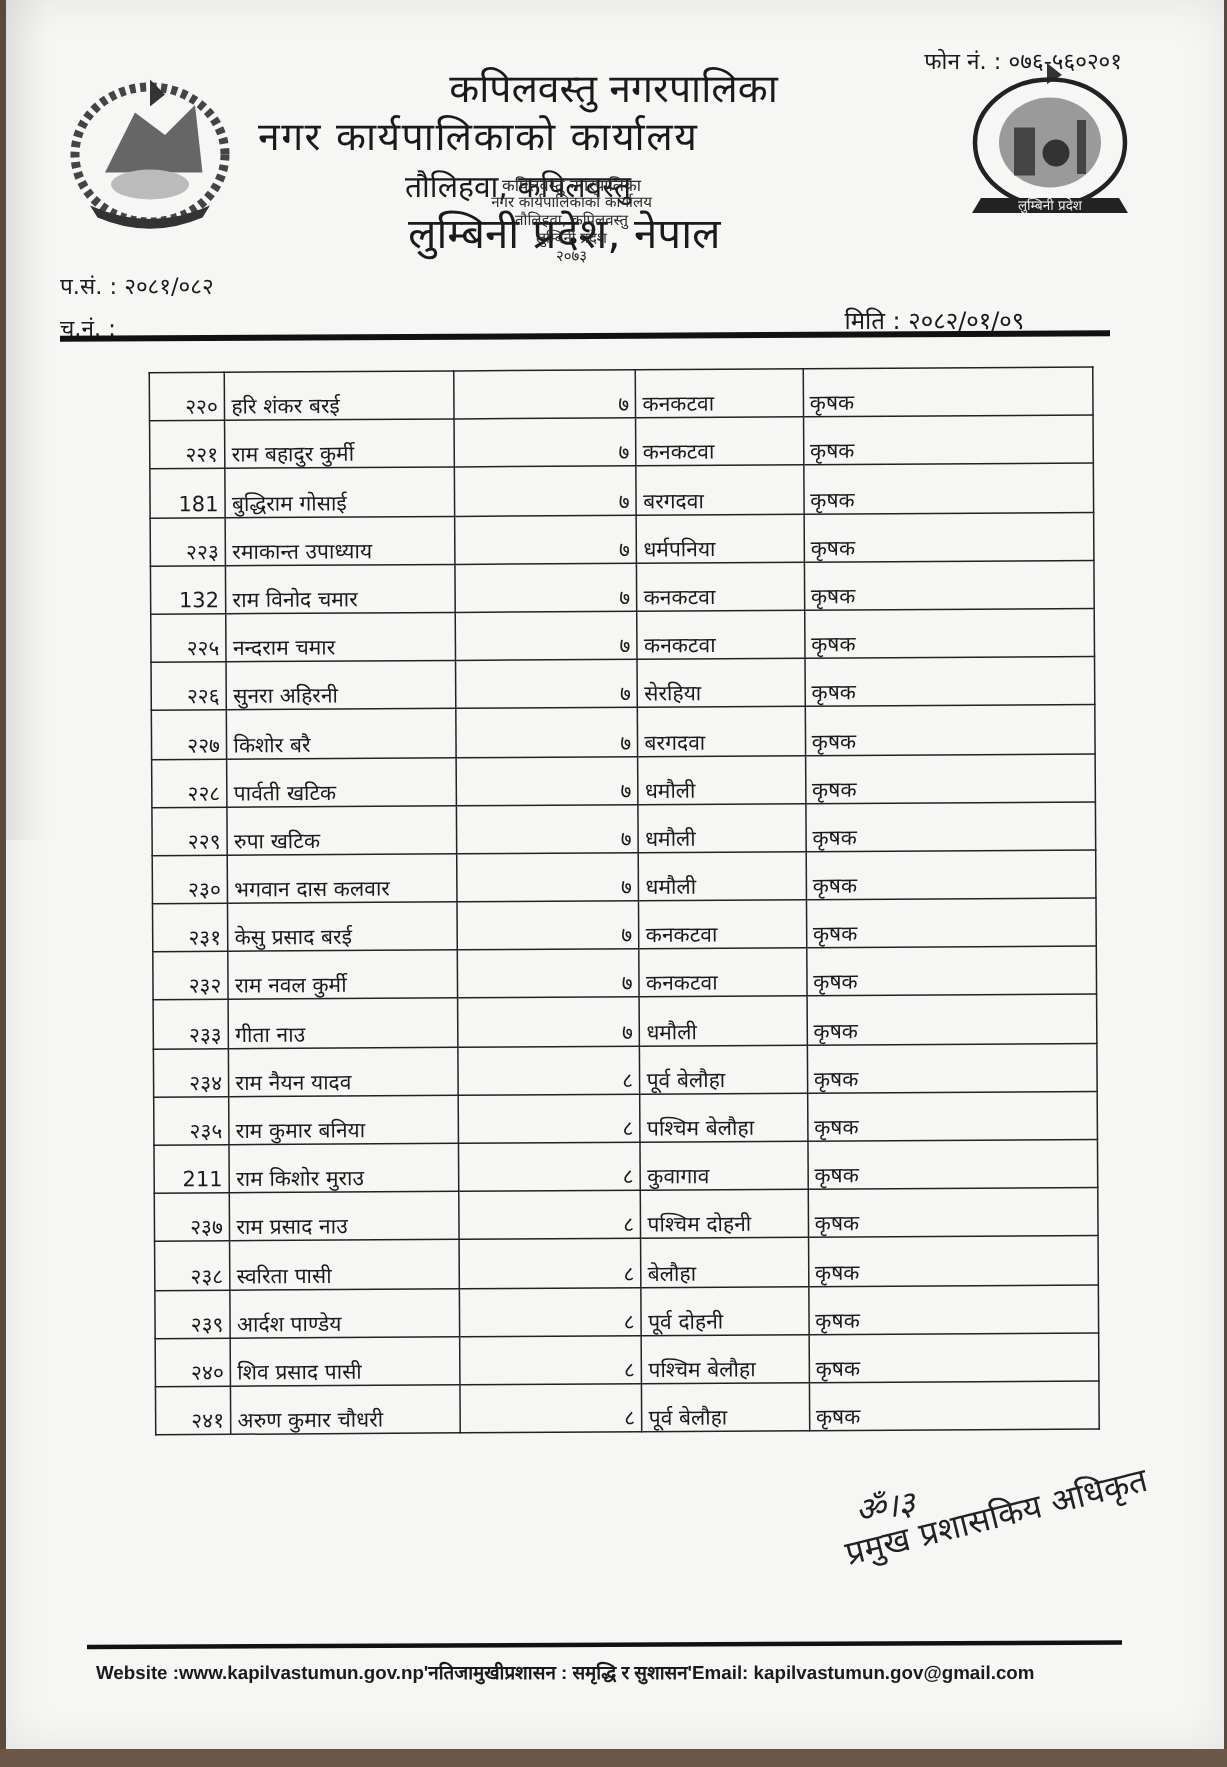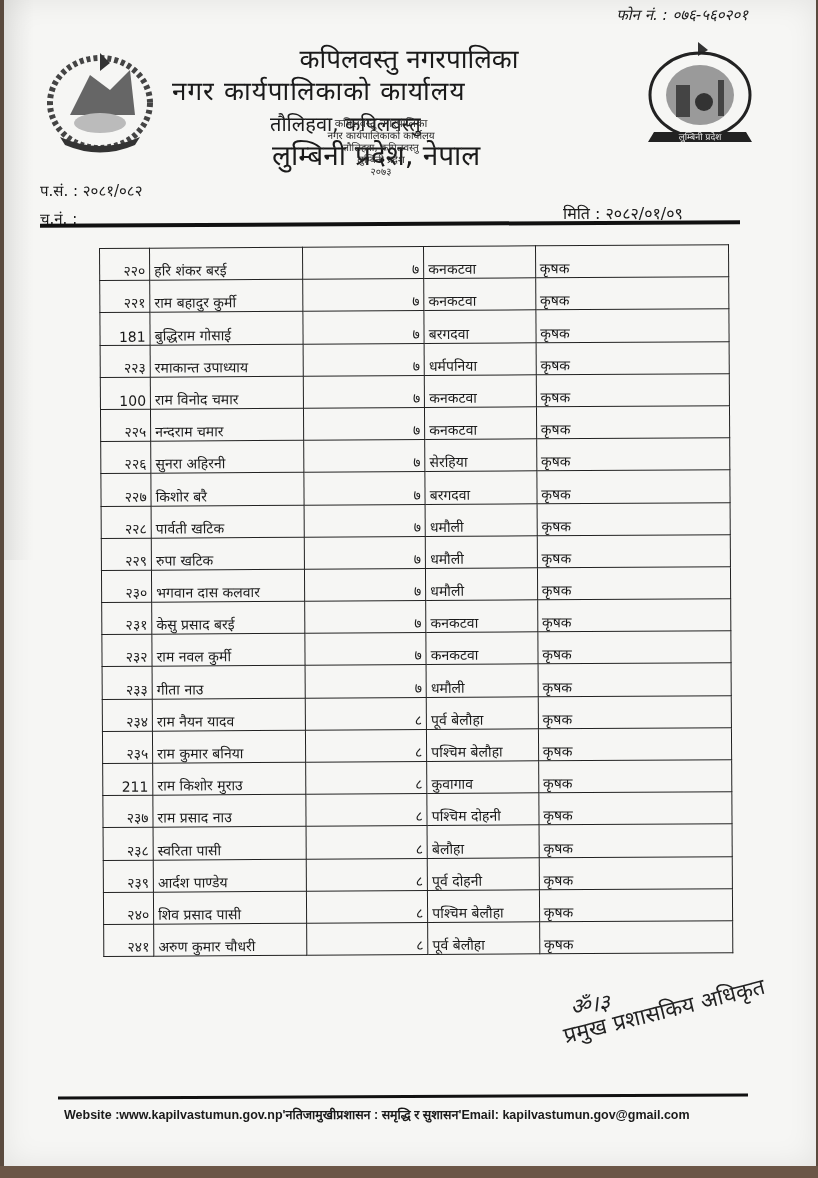--- a/index.html
+++ b/index.html
@@ -1,19 +1,19 @@
 <!DOCTYPE html>
 <html><head>
 <meta charset="utf-8">
 <style>
   html,body{margin:0;padding:0;}
   body{width:818px;height:1178px;background:#5a4a3e;position:relative;overflow:hidden;font-family:"DejaVu Sans",sans-serif;color:#1a1a1a;}
   .paper{position:absolute;left:4px;top:0;width:812px;height:1166px;background:#f6f6f4;box-shadow:inset 0 0 30px rgba(0,0,0,0.08);}
   .fold{position:absolute;left:4px;top:0;width:30px;height:560px;background:linear-gradient(90deg,rgba(0,0,0,0.06),rgba(0,0,0,0));}
-  .phone{position:absolute;right:70px;top:4px;font-size:15px;font-style:italic;}
+  .phone{position:absolute;right:70px;top:30px;font-size:15px;}
   .emblem-left{position:absolute;left:40px;top:45px;width:120px;height:110px;}
   .emblem-right{position:absolute;left:640px;top:40px;width:120px;height:115px;}
   .title1{position:absolute;left:0;right:0;top:40px;text-align:center;font-size:26px;}
   .title2{position:absolute;left:172px;top:72px;font-size:26px;letter-spacing:1px;}
   .addr1{position:absolute;left:270px;top:110px;font-size:20px;}
   .addr2{position:absolute;left:272px;top:135px;font-size:28px;}
   .stamp{position:absolute;left:326px;top:118px;width:110px;height:92px;color:#2a2a2a;font-size:10px;text-align:center;line-height:12px;}
   .stamp .st-title{font-size:11px;}
   .ref{position:absolute;left:40px;top:180px;font-size:15px;}
   .cn{position:absolute;left:40px;top:208px;font-size:15px;}
@@ -111,21 +111,21 @@
         <td class="occ">कृषक</td>
       </tr>
       <tr>
         <td class="sn">२२३</td>
         <td class="name">रमाकान्त उपाध्याय</td>
         <td class="ward">७</td>
         <td class="place">धर्मपनिया</td>
         <td class="occ">कृषक</td>
       </tr>
       <tr>
-        <td class="sn">100</td>
+        <td class="sn">132</td>
         <td class="name">राम विनोद चमार</td>
         <td class="ward">७</td>
         <td class="place">कनकटवा</td>
         <td class="occ">कृषक</td>
       </tr>
       <tr>
         <td class="sn">२२५</td>
         <td class="name">नन्दराम चमार</td>
         <td class="ward">७</td>
         <td class="place">कनकटवा</td>

